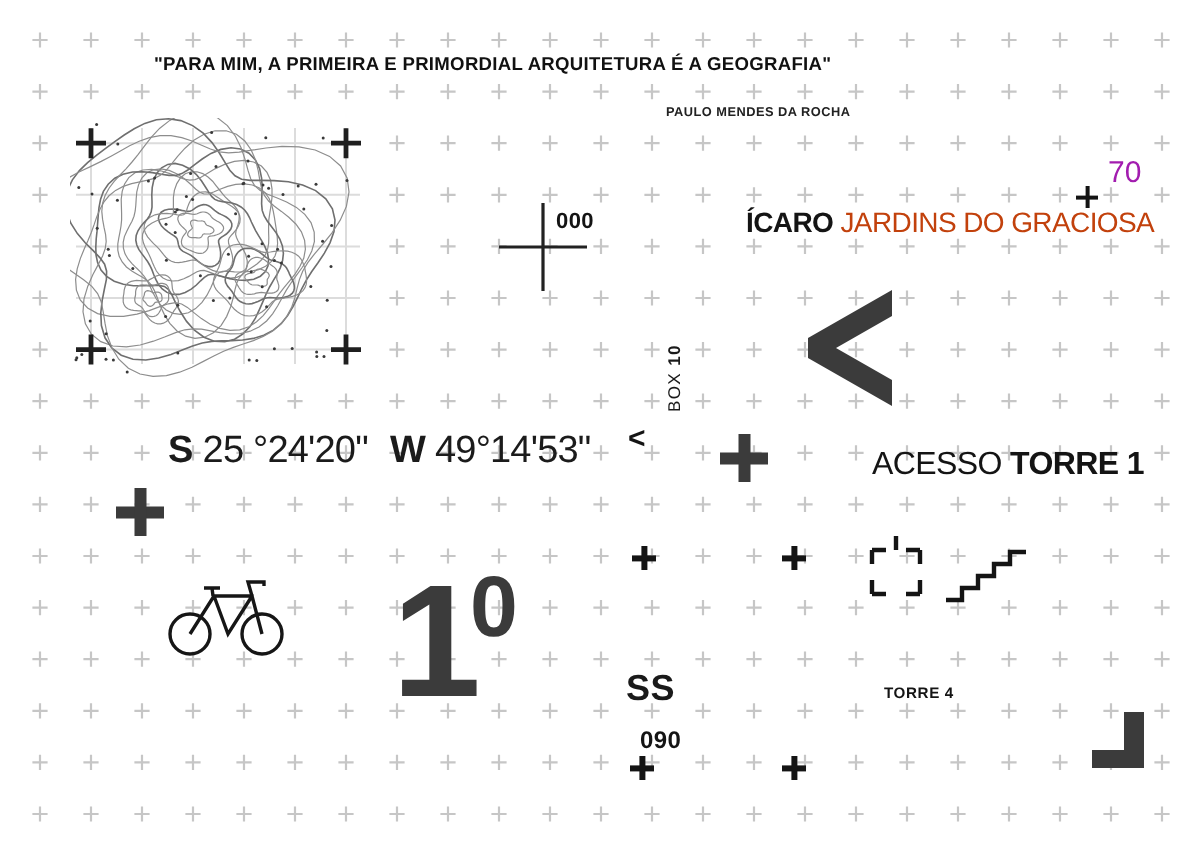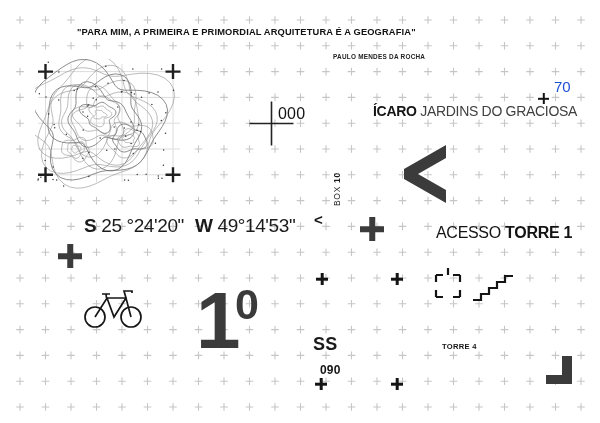--- a/index.html
+++ b/index.html
@@ -14,25 +14,25 @@
   .plus::before{content:"";position:absolute;left:0;top:50%;width:100%;height:var(--b);
     transform:translateY(-50%);background:var(--c);}
   .plus::after{content:"";position:absolute;top:0;left:50%;height:100%;width:var(--b);
     transform:translateX(-50%);background:var(--c);}
   .plus-lg{width:24px;height:24px;--b:5.5px;--c:#3b3b3b;}
   .plus-md{width:12px;height:12px;--b:2.6px;--c:#141414;}
   .plus-sm{width:11px;height:11px;--b:2.4px;--c:#141414;}
 
   .quote{left:77px;top:27px;font-size:9.3px;font-weight:700;letter-spacing:.15px;color:#111;}
   .attribution{left:333px;top:53px;font-size:6.4px;font-weight:700;letter-spacing:.25px;color:#222;}
-  .level70{left:554px;top:78px;font-size:15px;font-weight:400;color:#1d4ed8;}
-  .datum000{left:278px;top:105px;font-size:16px;font-weight:400;letter-spacing:.2px;}
+  .level70{left:554px;top:78px;font-size:15px;font-weight:400;color:#a21caf;}
+  .datum000{left:278px;top:105px;font-size:11px;font-weight:700;letter-spacing:.2px;}
   .datum080{left:320px;top:363px;font-size:12px;font-weight:700;letter-spacing:.2px;}
   .title{left:373px;top:103px;font-size:14px;letter-spacing:-.3px;white-space:nowrap;}
-  .title .sec{font-weight:400;color:#404040;}
+  .title .sec{font-weight:400;color:#c2410c;}
   .boxlabel{left:332px;top:206px;font-size:8.5px;letter-spacing:.7px;white-space:nowrap;
     transform:rotate(-90deg);transform-origin:0 0;color:#1a1a1a;}
   .chevsmall{left:314px;top:211px;font-size:15px;font-weight:700;}
   .coords{left:84px;top:215px;font-size:19px;letter-spacing:-.4px;white-space:nowrap;color:#1b1b1b;}
   .coords .pre{font-weight:700;margin-right:5px;}
   .coords .lat{margin-right:11px;}
   .acesso{left:436px;top:224px;font-size:16px;letter-spacing:-.3px;white-space:nowrap;}
   .acesso .b{font-weight:700;}
   .bici{left:28px;top:331px;font-size:17px;font-weight:700;letter-spacing:-.3px;}
   .floor1{left:196px;top:281px;font-size:80px;font-weight:700;line-height:1;color:#3b3b3b;}

